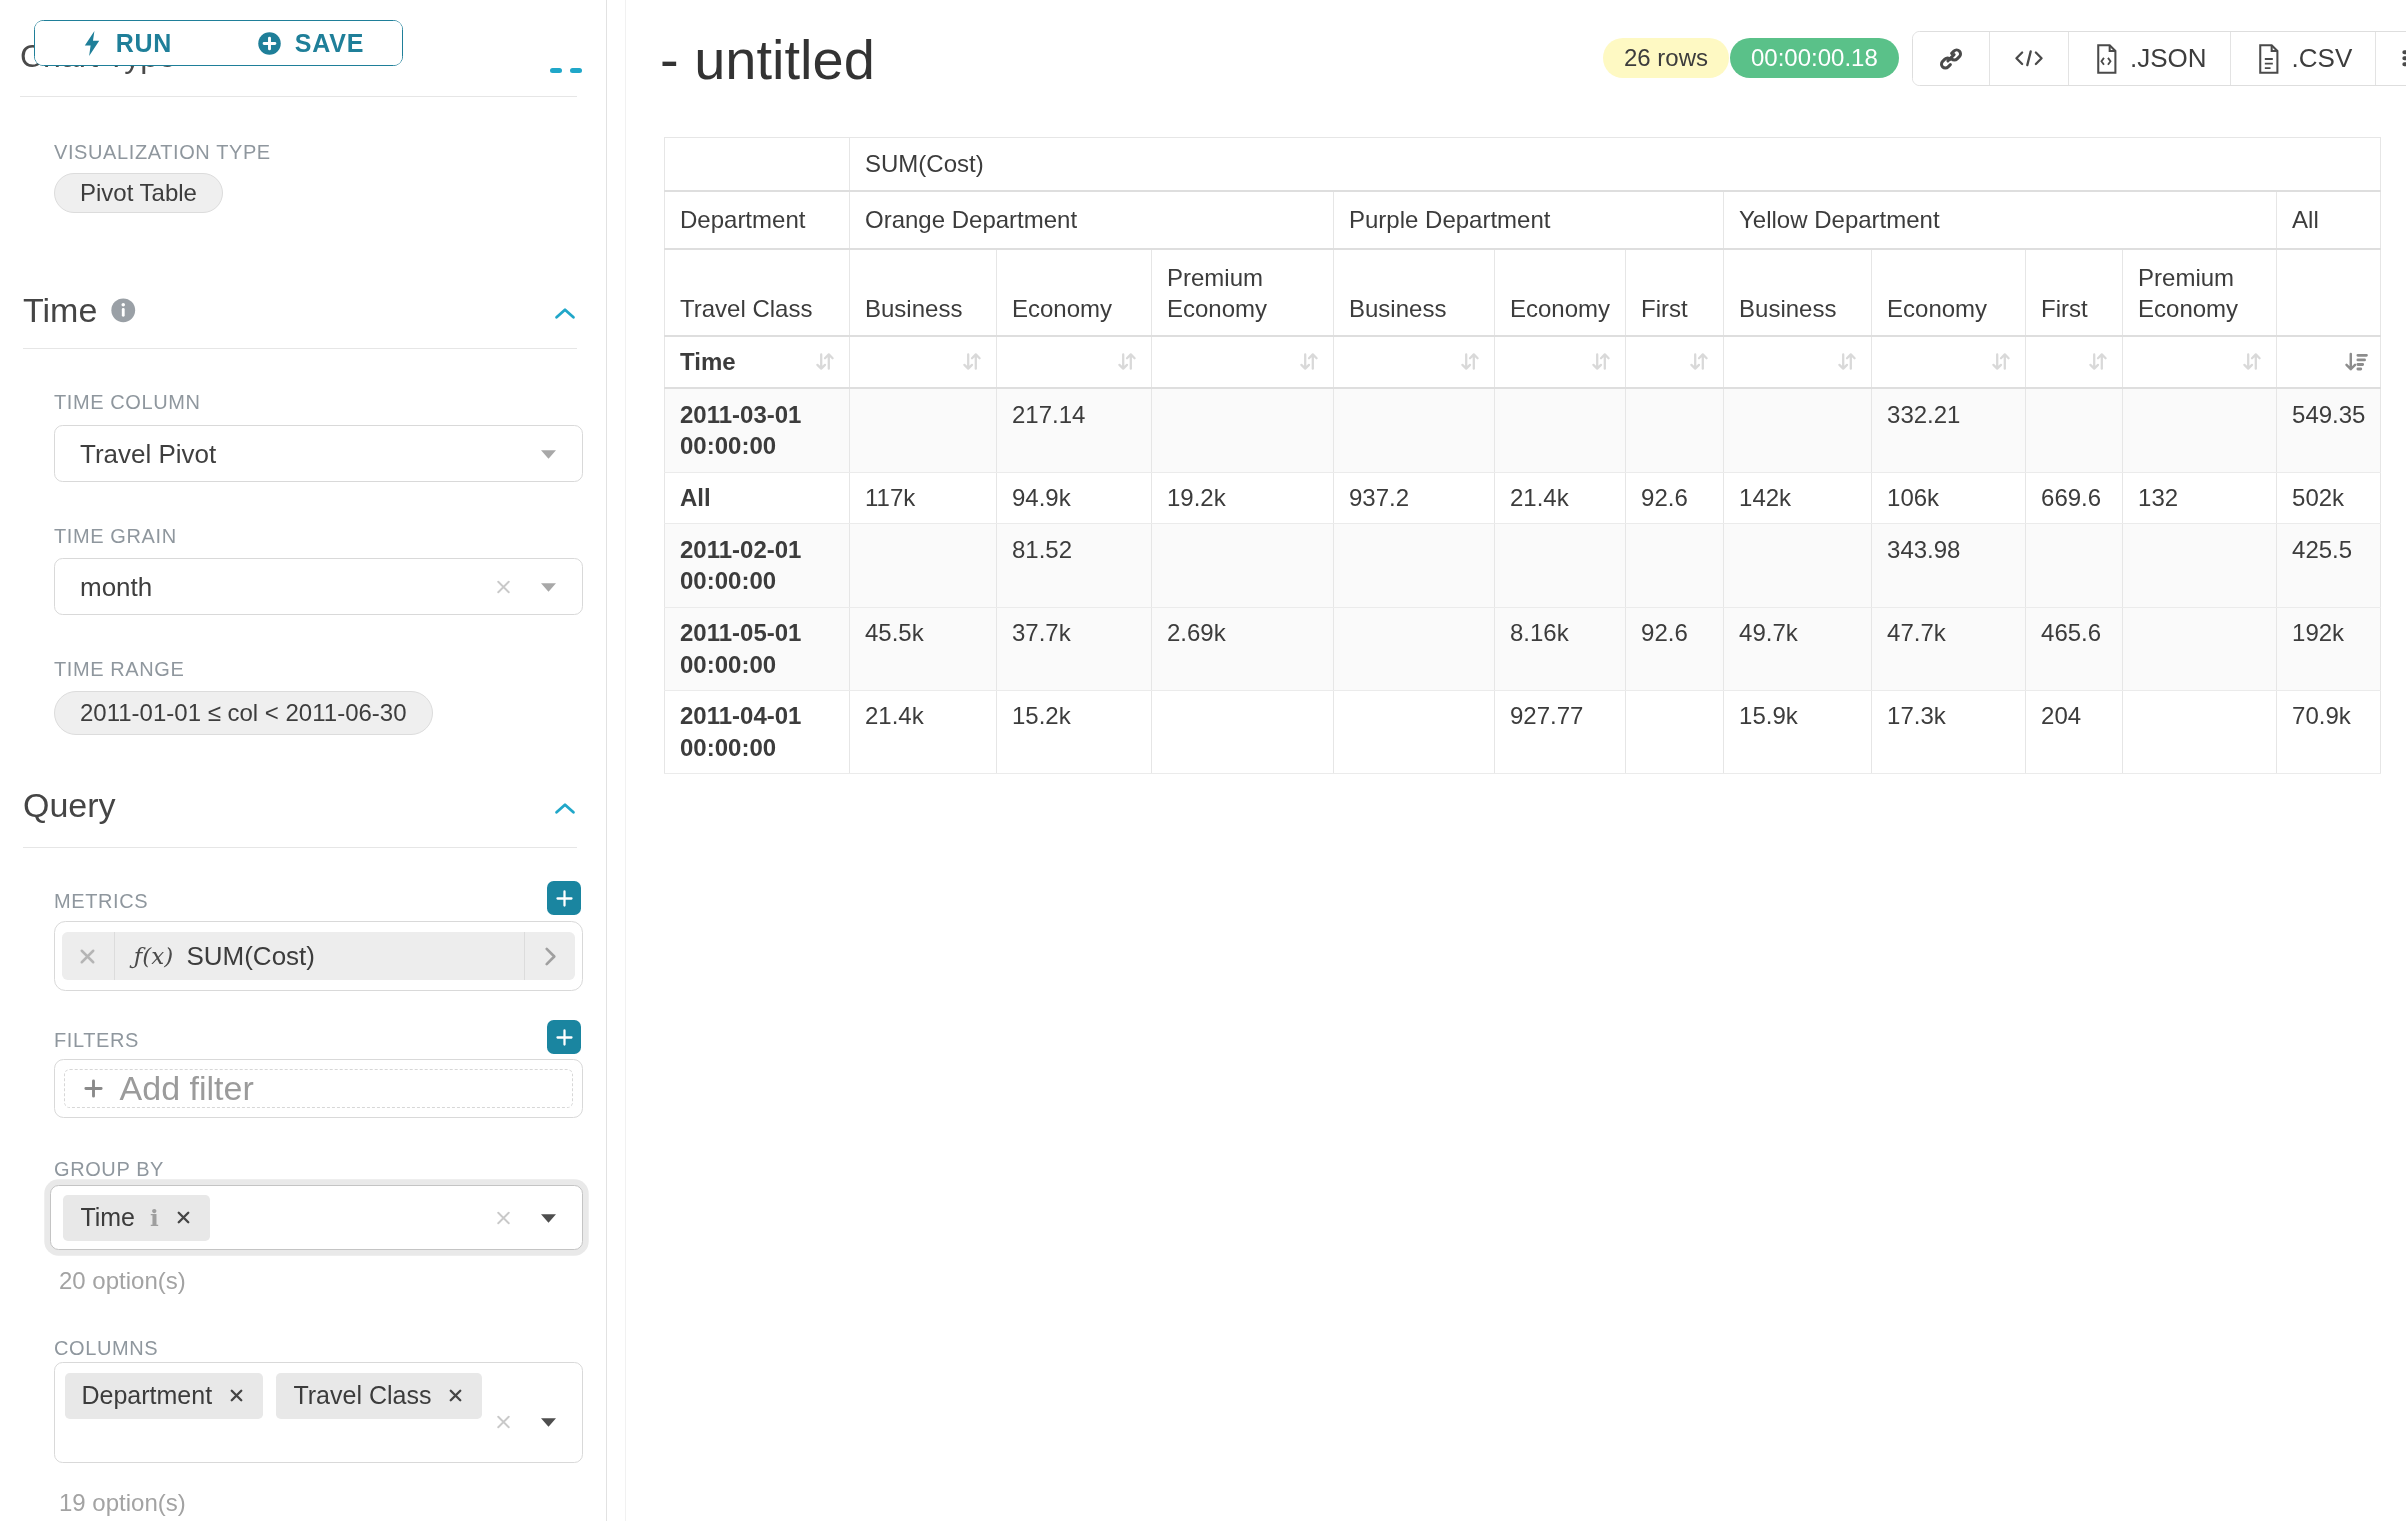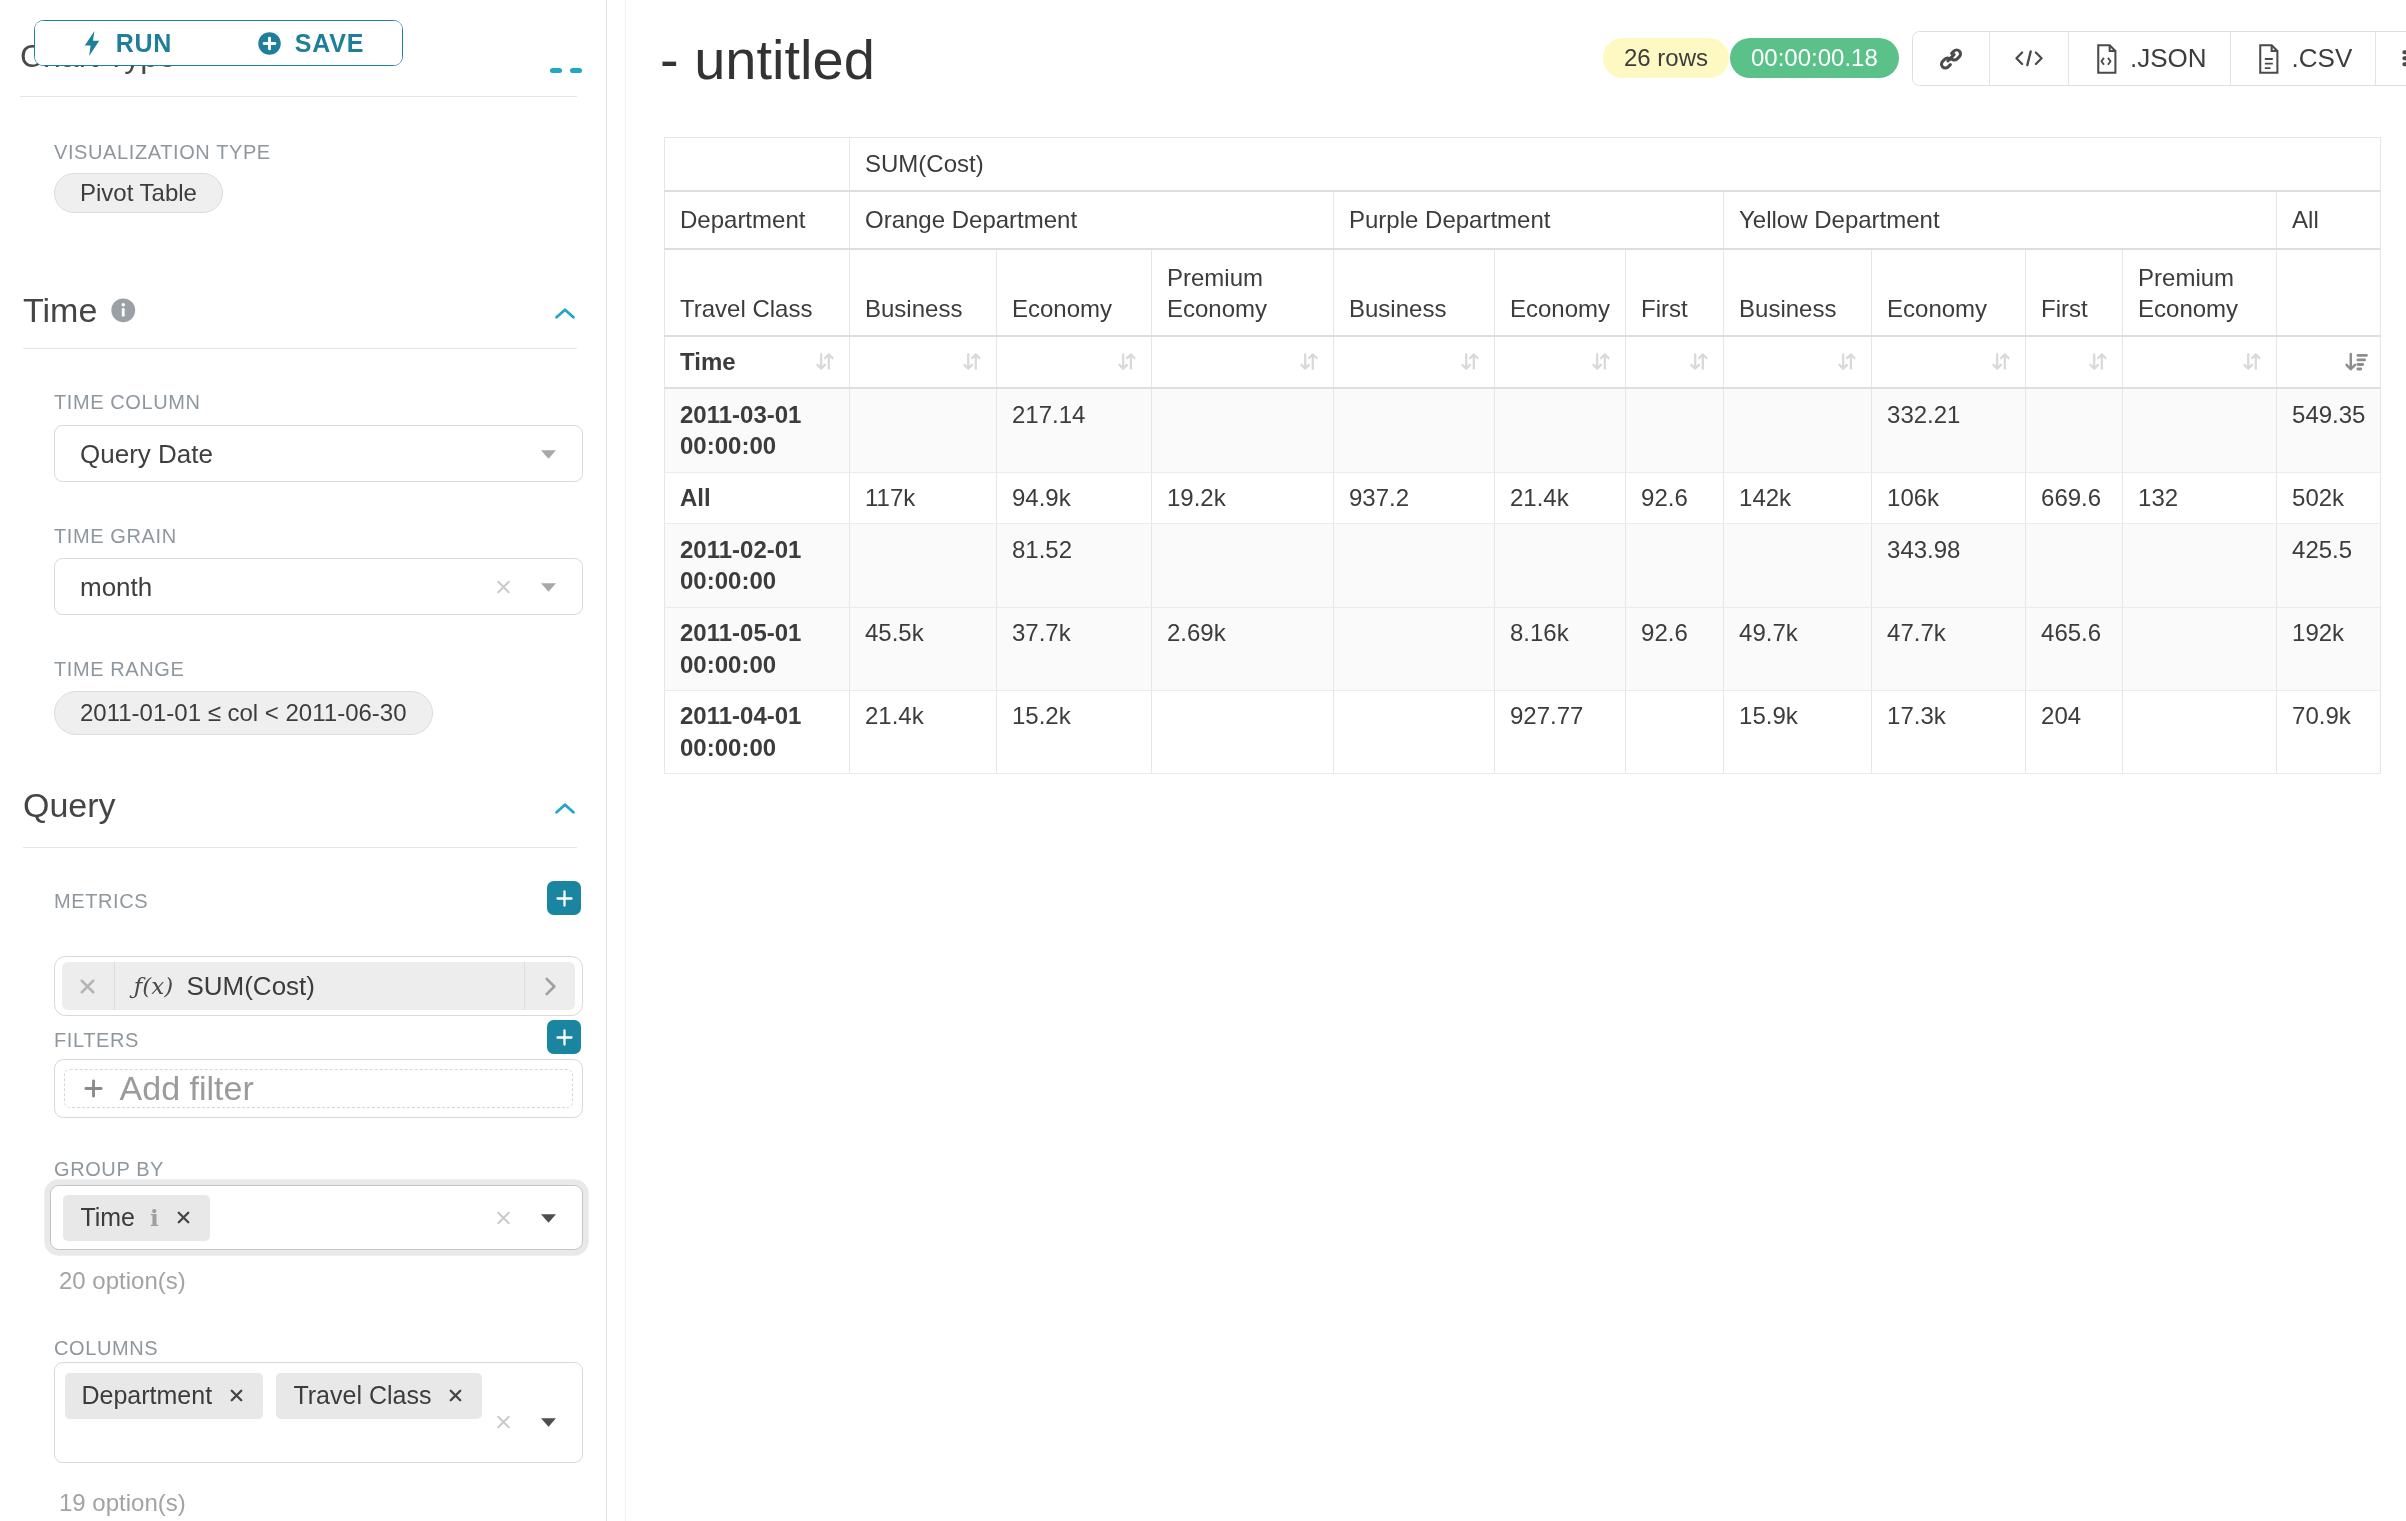--- a/index.html
+++ b/index.html
@@ -22,21 +22,21 @@
   .section-head{position:absolute;font-size:34px;color:#454545;display:flex;align-items:center;gap:11.4px;}
   .chevron-up-btn{position:absolute;background:none;border:none;padding:0;cursor:pointer;line-height:0;}
   .pill{position:absolute;display:inline-flex;align-items:center;background:#efefef;
     border:1px solid #dcdcdc;border-radius:22px;font-size:24px;color:#3d3d3d;padding:0 25px;box-sizing:border-box;}
   .select{position:absolute;background:#fff;border:1px solid #d9d9d9;border-radius:8.6px;box-sizing:border-box;}
   .sel-text{position:absolute;left:25px;top:50%;transform:translateY(-50%);font-size:26px;color:#3f3f3f;}
   .sel-caret{position:absolute;right:23px;top:50%;transform:translateY(-50%);line-height:0;}
   .sel-clear{position:absolute;right:68px;top:50%;transform:translateY(-50%);line-height:0;background:none;border:none;padding:0;cursor:pointer;}
   .plus-btn{position:absolute;width:34px;height:34px;background:#1a85a0;border:none;border-radius:6.7px;
     color:#fff;cursor:pointer;line-height:0;display:flex;align-items:center;justify-content:center;}
-  #metric-box{position:absolute;left:54px;top:956px;width:529px;height:60px;background:#fff;
+  #metric-box{position:absolute;left:54px;top:921px;width:529px;height:70px;background:#fff;
     border:1px solid #d9d9d9;border-radius:11.4px;box-sizing:border-box;display:flex;align-items:center;padding:6.7px;}
   #metric-pill{flex:1;height:48px;background:#ededed;border-radius:5.7px;display:flex;align-items:center;overflow:hidden;}
   #metric-pill .m-x{width:53px;display:flex;align-items:center;justify-content:center;border-right:1px solid #dcdcdc;
     align-self:stretch;background:none;border-top:none;border-bottom:none;border-left:none;cursor:pointer;}
   #metric-pill .m-body{flex:1;display:flex;align-items:center;gap:13.3px;padding-left:19px;font-size:26px;color:#3c3c3c;}
   #metric-pill .m-fx{font-family:"DejaVu Serif",serif;font-style:italic;font-size:23px;color:#4a4a4a;}
   #metric-pill .m-arrow{width:51px;display:flex;align-items:center;justify-content:center;border-left:1px solid #dcdcdc;
     align-self:stretch;background:none;border-top:none;border-bottom:none;border-right:none;cursor:pointer;}
   #add-filter-box{position:absolute;left:54px;top:1059px;width:529px;height:59px;background:#fff;
     border:1px solid #d9d9d9;border-radius:9.5px;box-sizing:border-box;display:flex;align-items:center;padding:8.6px;cursor:pointer;}
@@ -126,21 +126,21 @@
   </div>
   <button class="chevron-up-btn" style="left:550px;top:302px">
     <svg width="30" height="23" viewBox="0 0 32 24">
         <path d="M7 16l9-8 9 8" stroke="#20a7c9" stroke-width="3" fill="none" stroke-linecap="round" stroke-linejoin="round"></path>
       </svg>
   </button>
   <div class="hr" style="left:23px;top:348px;width:554px"></div>
 
   <div class="ctl-label" style="left:54px;top:391px">TIME COLUMN</div>
   <div class="select" style="left:54px;top:425px;width:529px;height:57px">
-    <span class="sel-text">Query Date</span>
+    <span class="sel-text">Travel Pivot</span>
     <span class="sel-caret">
       <svg width="21" height="15" viewBox="0 0 22 16">
           <path d="M3 4h16l-8 9z" fill="#a8a8a8"></path>
         </svg>
     </span>
   </div>
 
   <div class="ctl-label" style="left:54px;top:525px">TIME GRAIN</div>
   <div class="select" style="left:54px;top:558px;width:529px;height:57px">
     <span class="sel-text">month</span>

